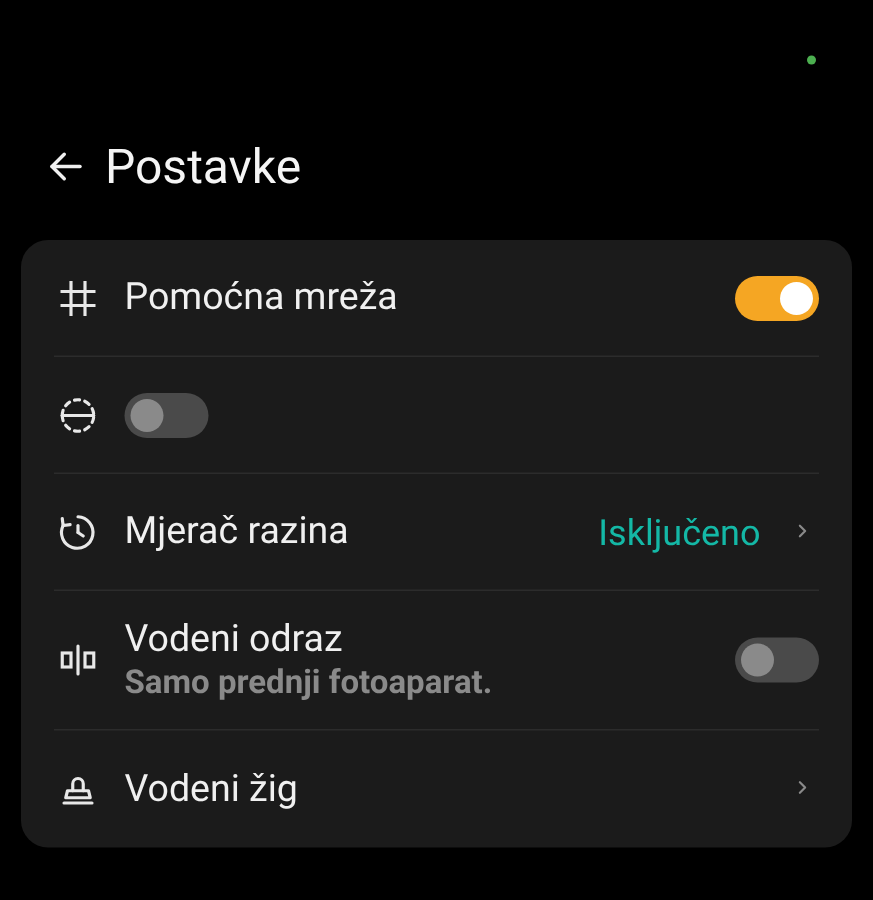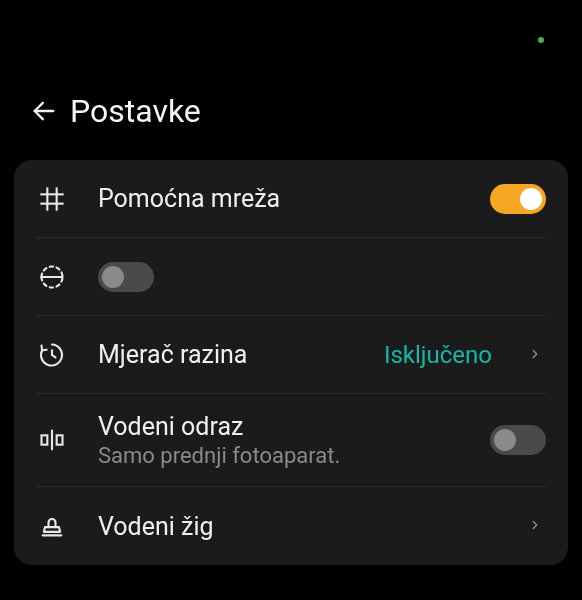--- a/index.html
+++ b/index.html
@@ -48,21 +48,21 @@
       background: #1b1b1b;
       border-radius: 18px;
       padding: 0 22px;
     }
     .row {
       display: flex;
       align-items: center;
       min-height: 78px;
       padding: 18px 0;
       border-bottom: 1px solid rgba(255,255,255,0.08);
-      gap: 30px;
+      gap: 15px;
     }
     .row:last-child {
       border-bottom: none;
     }
     .row-icon {
       width: 32px;
       height: 32px;
       flex-shrink: 0;
       display: flex;
       align-items: center;
@@ -76,21 +76,21 @@
       gap: 2px;
     }
     .row-label {
       font-size: 25px;
       color: #f0f0f0;
       font-weight: 400;
     }
     .row-sublabel {
       font-size: 22px;
       color: #8a8a8a;
-      font-weight: 400;
+      font-weight: 700;
     }
     .row-value {
       font-size: 24px;
       color: #14b8a6;
       margin-right: 6px;
     }
     .toggle {
       width: 56px;
       height: 30px;
       border-radius: 15px;

